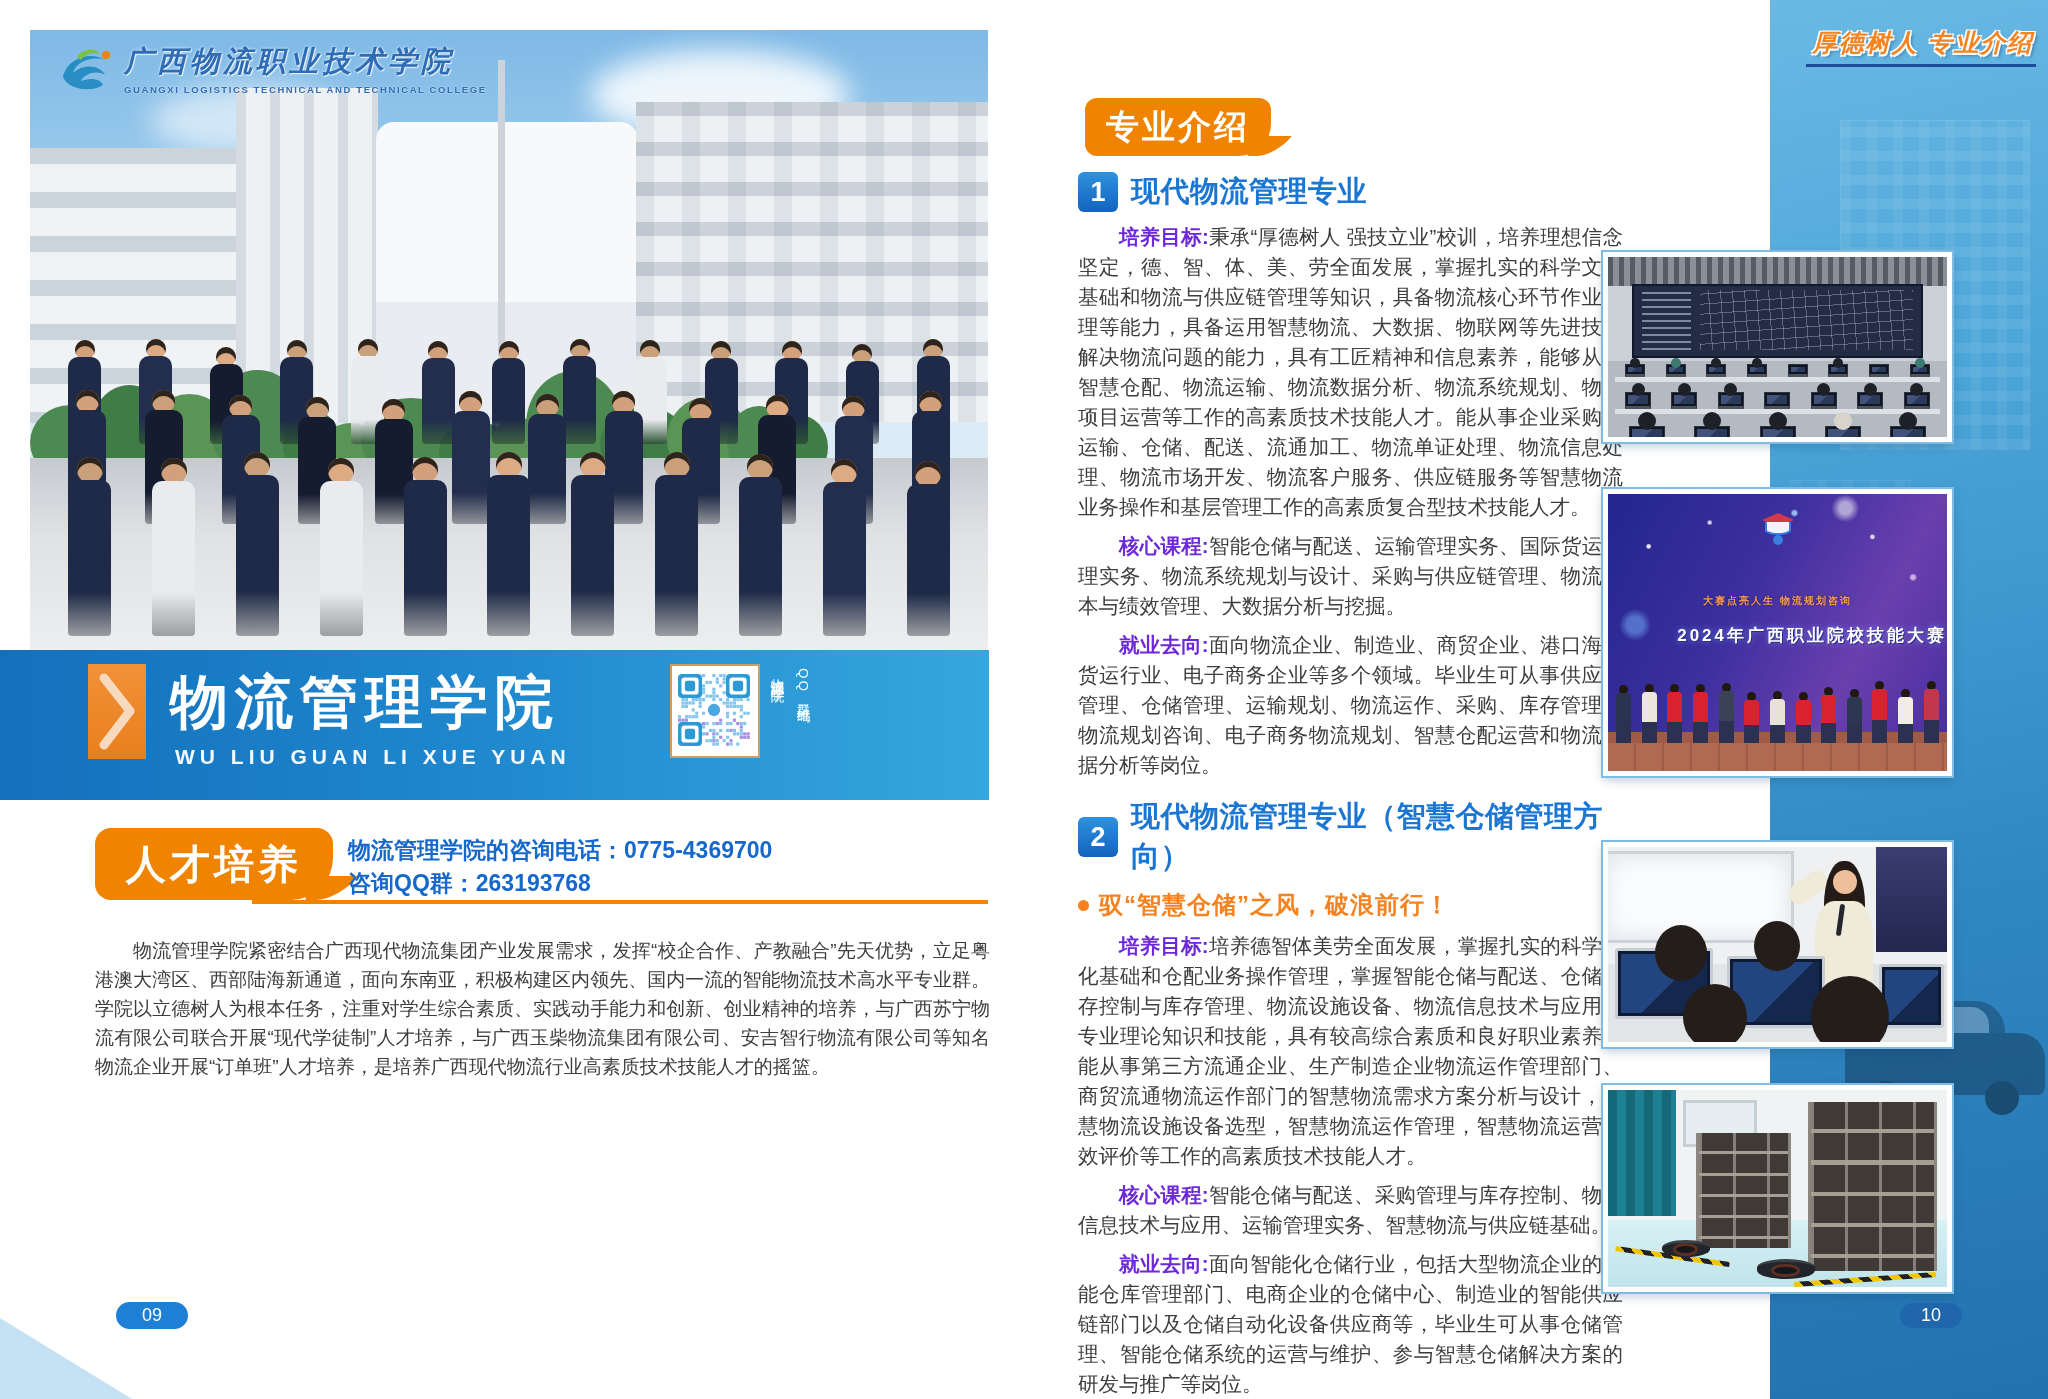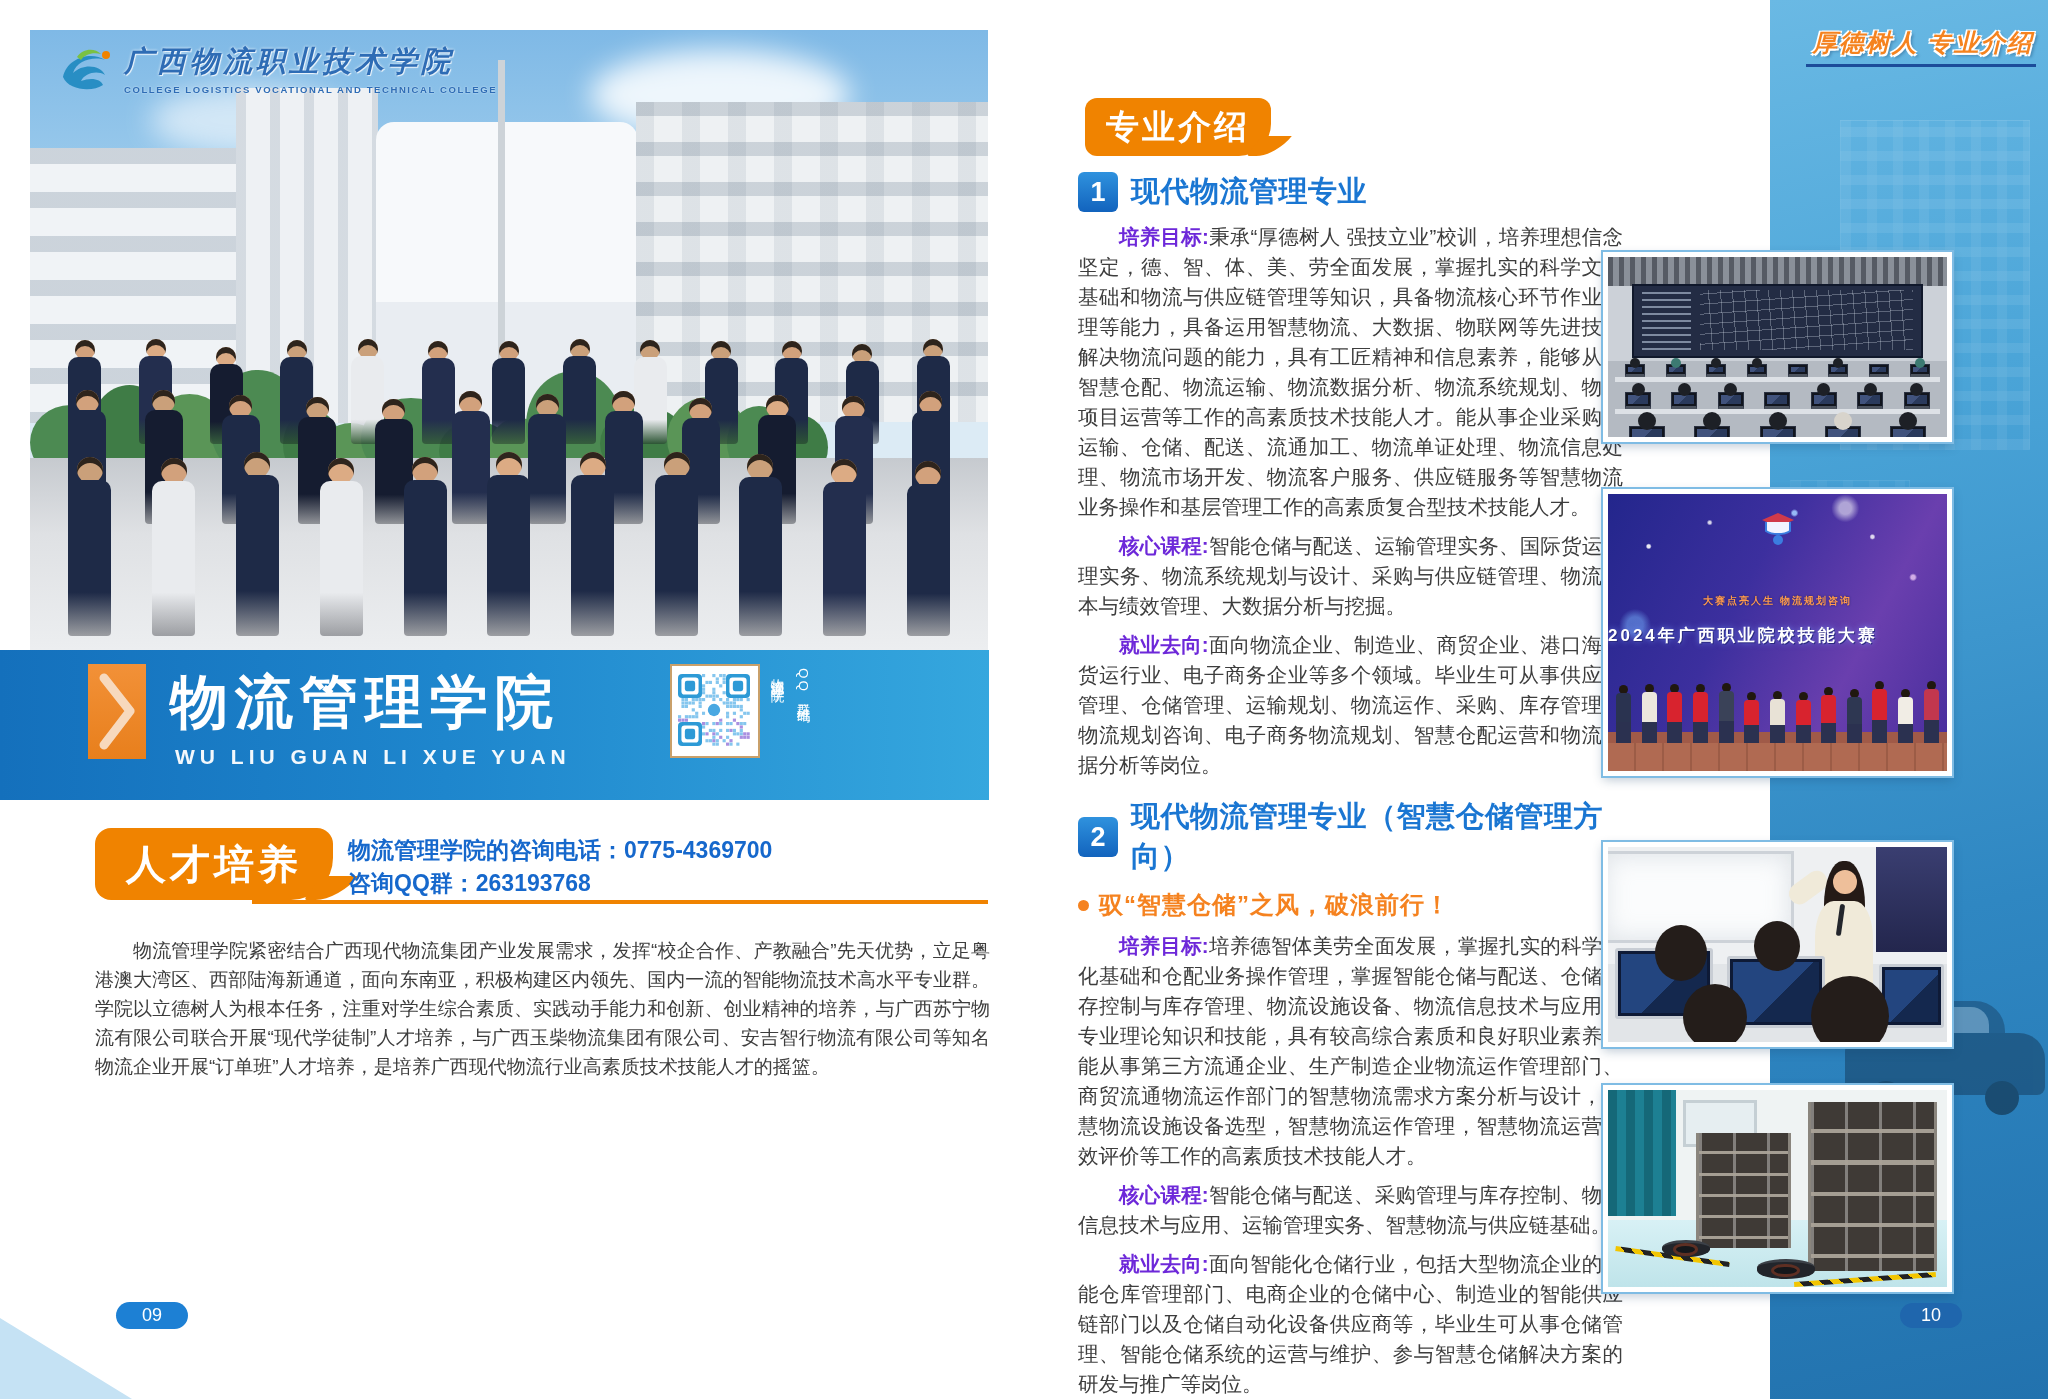--- a/index.html
+++ b/index.html
@@ -138,21 +138,21 @@
       radial-gradient(circle at 30% 12%,rgba(255,255,255,.8) 0 1.2px,transparent 3px),
       radial-gradient(circle at 55% 8%,rgba(160,200,255,.9) 0 2px,transparent 4px),
       radial-gradient(circle at 78% 18%,rgba(255,255,255,.8) 0 1.5px,transparent 3px),
       radial-gradient(circle at 90% 35%,rgba(255,220,255,.7) 0 2px,transparent 4px),
       radial-gradient(circle at 8% 55%,rgba(120,180,255,.5) 0 8px,transparent 16px),
       radial-gradient(circle at 70% 6%,rgba(255,255,255,.55) 0 6px,transparent 14px),
       linear-gradient(118deg,#23268c 0%,#3c2f9e 40%,#6a3fae 72%,#4a2f9e 100%)}
   .comp-logo{position:absolute;left:50%;top:5%;transform:translateX(-50%)}
   .comp-t1{position:absolute;left:0;width:100%;top:36%;text-align:center;font-size:10px;font-weight:bold;
     color:#ff9a4d;letter-spacing:2px;text-shadow:0 0 2px #1c1c60}
-  .comp-t2{position:absolute;left:0;width:100%;top:47%;text-align:left;font-size:17px;font-weight:bold;
+  .comp-t2{position:absolute;left:0;width:100%;top:47%;text-align:right;font-size:17px;font-weight:bold;
     color:#fff;letter-spacing:3px;text-shadow:1px 1px 0 #2a2a80,0 0 6px rgba(120,150,255,.8)}
   .comp-crowd{position:absolute;left:2%;right:2%;bottom:9%;display:flex;justify-content:space-between;align-items:flex-end}
   .cp{display:flex;flex-direction:column;align-items:center;width:18px}
   .cp-head{width:9px;height:9px;border-radius:50%;background:#20180f;margin-bottom:-1px}
   .cp-body{width:15px;border-radius:4px 4px 2px 2px}
   .p2-ground{position:absolute;left:0;bottom:0;width:100%;height:10%;
     background:repeating-linear-gradient(90deg,#b06a52 0 26px,#9c5c46 26px 28px)}
 
   
   #photo3 .scene{background:linear-gradient(180deg,#eef0f2 0 60%,#e2e5e8 60%)}
@@ -372,21 +372,21 @@
         </div>
       </div>
     <div class="logo">
       <svg width="58" height="46" viewBox="0 0 58 46">
         <path d="M7 31 C11 12 35 5 49 14 C38 10 21 14 17 27 C27 17 45 19 49 29 C41 24 29 27 25 35 C35 31 45 33 47 39 C37 46 13 45 7 31 Z" fill="#1f8ac0" opacity="0.92"></path>
         <path d="M21 11 C27 2 39 2 45 8 C37 6 29 8 25 14 Z" fill="#7ac143"></path>
         <circle cx="50" cy="9" r="4" fill="#f08300"></circle>
       </svg>
       <div class="logo-txt">
         <div class="logo-cn">广西物流职业技术学院</div>
-        <div class="logo-en">COLLEGE LOGISTICS VOCATIONAL AND TECHNICAL COLLEGE</div>
+        <div class="logo-en">GUANGXI LOGISTICS TECHNICAL AND TECHNICAL COLLEGE</div>
       </div>
     </div>
   </div>
 
   <div class="banner">
     <div class="chev-box">
       <svg width="58" height="95" viewBox="0 0 58 95">
           <polyline points="16,14 42,47 16,81" stroke="#f7d9bd" stroke-width="9" fill="none" stroke-linecap="round" stroke-linejoin="round"></polyline>
         </svg>
     </div>

